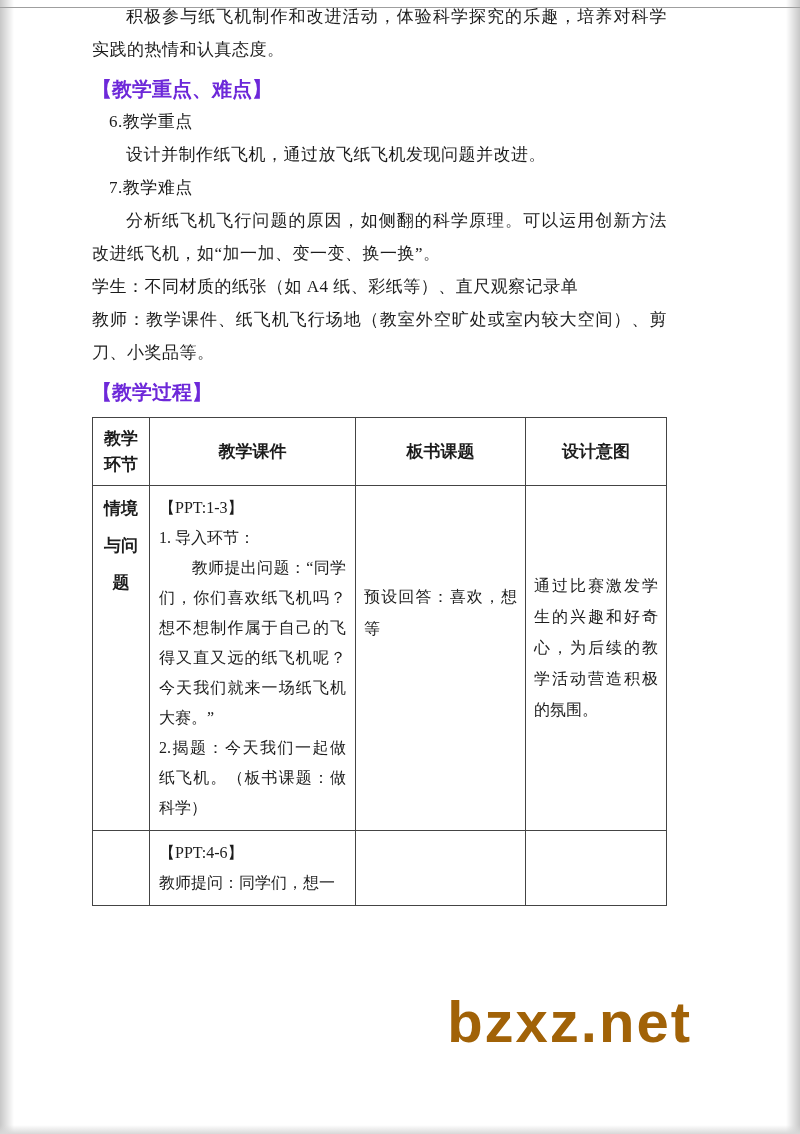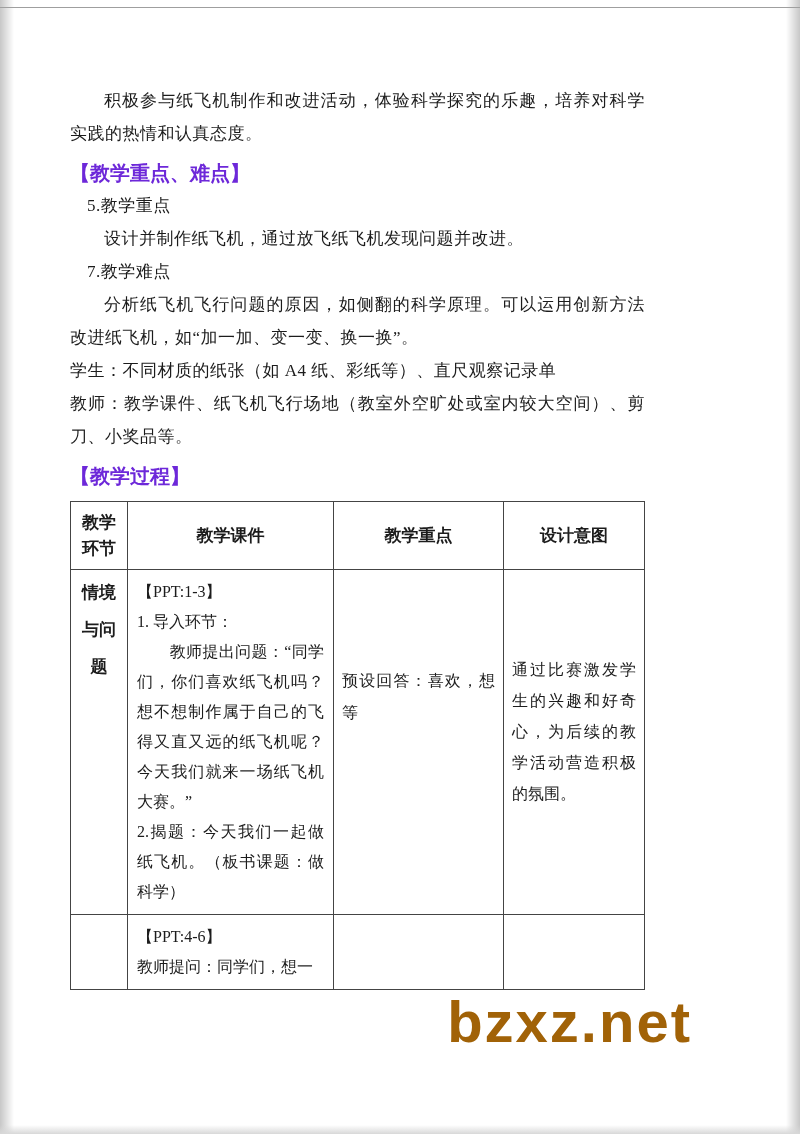--- a/index.html
+++ b/index.html
@@ -45,22 +45,21 @@
     letter-spacing: 2px;
     color: #a16207;
     z-index: 0;
     user-select: none;
   }
 
   
   .content {
     position: relative;
     z-index: 1;
-    margin: 0 70px;
-    padding-top: 84px;
+    margin: 0 92px;
     width: 575px;
   }
   .para {
     font-size: 17px;
     line-height: 33px;
     letter-spacing: 0.5px;
     text-align: justify;
   }
   .indent-2 { text-indent: 2em; }
   .indent-1 { text-indent: 1em; }
@@ -132,21 +131,21 @@
 <div class="top-hairline"></div>
 
 <div class="watermark">bzxz.net</div>
 
 <div class="content">
 
   <p class="para indent-2">积极参与纸飞机制作和改进活动，体验科学探究的乐趣，培养对科学实践的热情和认真态度。</p>
 
   <h2 class="heading">【教学重点、难点】</h2>
 
-  <p class="para indent-1">5.教学重点</p>
+  <p class="para indent-1">6.教学重点</p>
   <p class="para indent-2">设计并制作纸飞机，通过放飞纸飞机发现问题并改进。</p>
   <p class="para indent-1">7.教学难点</p>
   <p class="para indent-2">分析纸飞机飞行问题的原因，如侧翻的科学原理。可以运用创新方法改进纸飞机，如“加一加、变一变、换一换”。</p>
 
 
   <p class="para">学生：不同材质的纸张（如 A4 纸、彩纸等）、直尺观察记录单</p>
   <p class="para">教师：教学课件、纸飞机飞行场地（教室外空旷处或室内较大空间）、剪刀、小奖品等。</p>
 
   <h2 class="heading">【教学过程】</h2>
 
@@ -154,21 +153,21 @@
     <colgroup>
       <col style="width:57px">
       <col style="width:206px">
       <col style="width:170px">
       <col style="width:141px">
     </colgroup>
     <tbody>
         <tr>
       <th>教学环节</th>
       <th>教学课件</th>
-      <th>教学重点</th>
+      <th>板书课题</th>
       <th>设计意图</th>
     </tr>
     <tr class="row-1">
       <td class="stage-cell">情境与问题</td>
       <td class="teacher-cell">【PPT:1-3】
 1. 导入环节：
 　　教师提出问题：“同学们，你们喜欢纸飞机吗？想不想制作属于自己的飞得又直又远的纸飞机呢？今天我们就来一场纸飞机大赛。”
 2.揭题：今天我们一起做纸飞机。（板书课题：做科学）</td>
       <td class="student-cell">预设回答：喜欢，想等</td>
       <td class="intent-cell">通过比赛激发学生的兴趣和好奇心，为后续的教学活动营造积极的氛围。</td>

